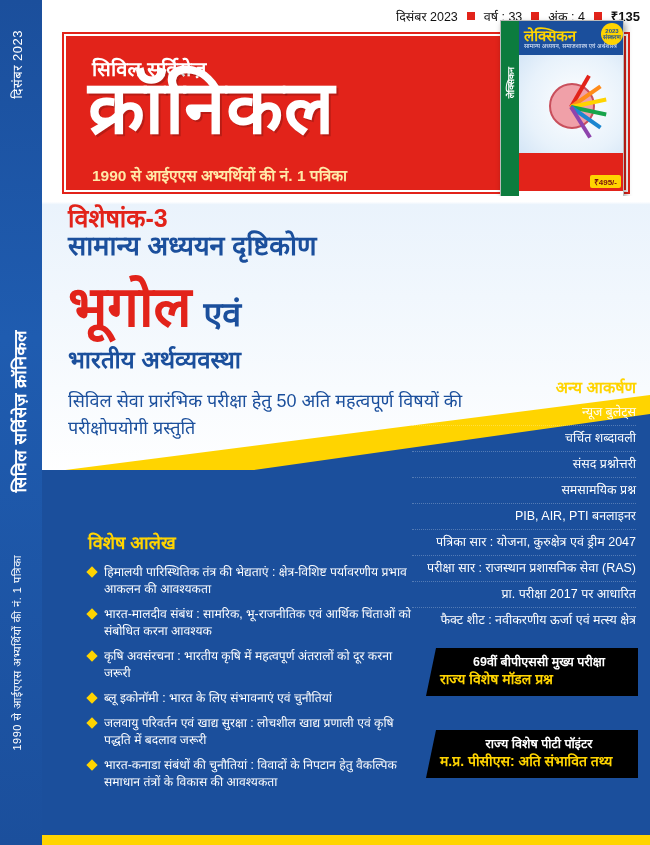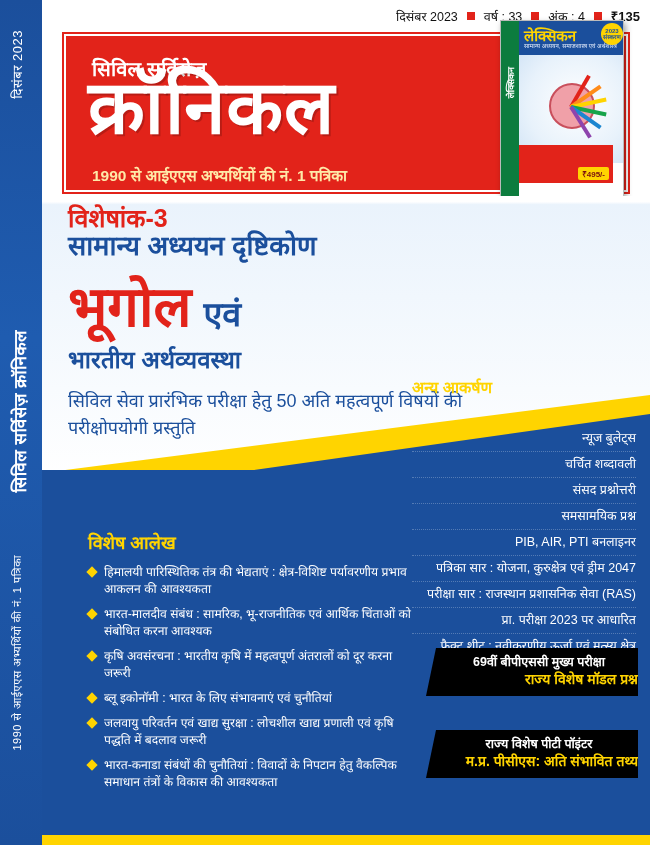--- a/index.html
+++ b/index.html
@@ -149,22 +149,22 @@
     position: absolute; left: 30px; top: 28px;
     width: 46px; height: 46px; border-radius: 50%;
     background: #f0a0a8;
     border: 2px solid #c94f5c;
   }
   .ray {
     position: absolute; left: 52px; top: 50px;
     width: 36px; height: 4px; transform-origin: 0 50%;
   }
   .mag-foot {
-    position: absolute; left: 18px; bottom: 16px;
-    width: 94px; height: 38px;
+    position: absolute; left: 18px; bottom: 8px;
+    width: 106px; height: 38px;
     background: #e2231a;
   }
   .mag-foot .pr {
     position: absolute; right: 4px; bottom: 3px;
     background: #ffd400; color: #7a1010;
     font-size: 8px; font-weight: bold;
     padding: 1px 4px; border-radius: 2px;
   }
 
   
@@ -221,22 +221,22 @@
 
   
   .attract {
     position: absolute; left: 370px; top: 376px;
     width: 224px;
     color: #ffffff;
     text-align: right;
   }
   .attract h3 {
     font-size: 16px; color: #ffd400; font-weight: bold;
-    margin-bottom: 28px;
-    text-align: left;
+    margin-bottom: 2px;
+    text-align: right;
   }
   .attract ul { list-style: none; }
   .attract li {
     font-size: 12.5px;
     line-height: 25px;
     color: #ffffff;
     white-space: nowrap;
     border-bottom: 1px dotted rgba(255,255,255,.25);
   }
   .attract li:last-child { border-bottom: none; }
@@ -273,21 +273,21 @@
     background: #000000;
     color: #ffffff;
     padding: 6px 0 7px 14px;
     clip-path: polygon(10px 0, 212px 0, 212px 100%, 0 100%);
   }
   .banner .l1 {
     font-size: 12.5px; font-weight: bold; color: #ffffff; text-align: center;
     line-height: 16px;
   }
   .banner .l2 {
-    font-size: 14px; font-weight: bold; color: #ffd400; text-align: right;
+    font-size: 14px; font-weight: bold; color: #ffd400; text-align: left;
     line-height: 19px;
   }
   .banner.b1 { top: 648px; }
   .banner.b2 { top: 730px; }
   .banner .flash {
     position: absolute; left: -16px; top: 10px;
     width: 0; height: 0;
     border-top: 9px solid transparent;
     border-bottom: 9px solid transparent;
     border-left: 18px solid #e2231a;
@@ -374,21 +374,21 @@
     <div class="attract">
       <h3>अन्य आकर्षण</h3>
       <ul>
         <li>न्यूज बुलेट्स</li>
         <li>चर्चित शब्दावली</li>
         <li>संसद प्रश्नोत्तरी</li>
         <li>समसामयिक प्रश्न</li>
         <li>PIB, AIR, PTI बनलाइनर</li>
         <li>पत्रिका सार : योजना, कुरुक्षेत्र एवं ड्रीम 2047</li>
         <li>परीक्षा सार : राजस्थान प्रशासनिक सेवा (RAS)</li>
-        <li>प्रा. परीक्षा 2023 पर आधारित</li>
+        <li>प्रा. परीक्षा 2017 पर आधारित</li>
         <li>फैक्ट शीट : नवीकरणीय ऊर्जा एवं मत्स्य क्षेत्र</li>
       </ul>
     </div>
 
     <div class="special-box">
       <h3>विशेष आलेख</h3>
       <div class="item">
         <span class="bullet"></span>
         <span>हिमालयी पारिस्थितिक तंत्र की भेद्यताएं : क्षेत्र-विशिष्ट पर्यावरणीय प्रभाव आकलन की आवश्यकता</span>
       </div>

